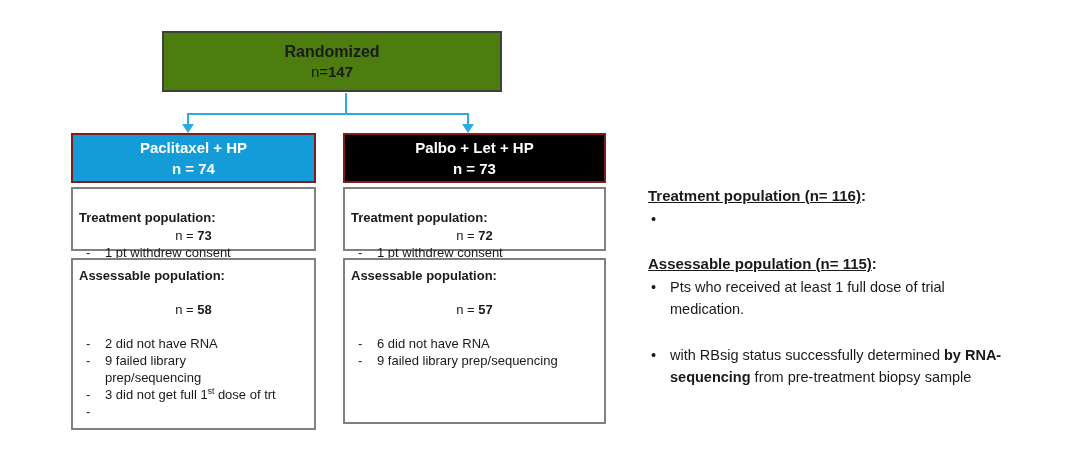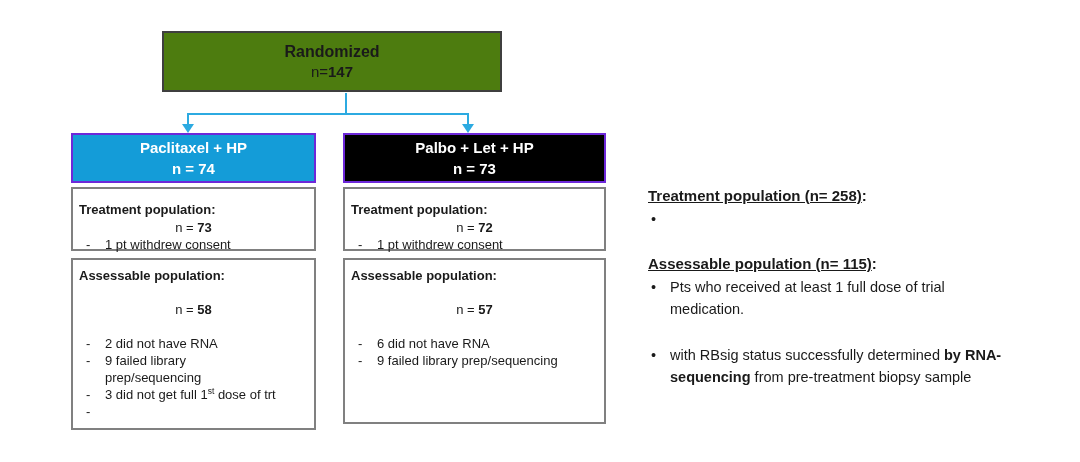--- a/index.html
+++ b/index.html
@@ -28,31 +28,31 @@
     position: absolute; width: 0; height: 0;
     border-left: 6px solid transparent; border-right: 6px solid transparent;
     border-top: 9px solid #2caae1;
   }
   .ah-left  { left: 182px; top: 124px; }
   .ah-right { left: 462px; top: 124px; }
 
   
   .arm-header {
     position: absolute; top: 133px; height: 50px;
-    border: 2px solid #6d28d9; color: #ffffff; font-weight: bold;
+    border: 2px solid #7f1d1d; color: #ffffff; font-weight: bold;
     display: flex; flex-direction: column; align-items: center; justify-content: center;
     text-align: center; font-size: 15px; line-height: 21px;
   }
   .arm-left  { left: 71px;  width: 245px; background: #149cd8; }
   .arm-right { left: 343px; width: 263px; background: #000000; }
 
   
   .sub-box {
     position: absolute; background: #ffffff; border: 2px solid #808080;
-    padding: 12px 6px; font-size: 13px;
+    padding: 20px 6px; font-size: 13px;
   }
   .t-left  { left: 71px;  top: 187px; width: 245px; height: 64px; }
   .t-right { left: 343px; top: 187px; width: 263px; height: 64px; }
   .a-left  { left: 71px;  top: 258px; width: 245px; height: 172px; padding-top: 7px; }
   .a-right { left: 343px; top: 258px; width: 263px; height: 166px; padding-top: 7px; }
   .sub-heading { font-weight: bold; font-size: 13px; line-height: 17px; }
   .n-center { text-align: center; font-size: 13px; line-height: 17px; }
   .n-center b { font-weight: bold; }
   .t-gap { margin-top: 1px; }
   .a-gap { margin-top: 17px; }
@@ -157,21 +157,21 @@
       </div>
       <div class="dash-item">
         <span class="dash-marker">-</span>
         <span class="dash-text">9 failed library prep/sequencing</span>
       </div>
     </div>
   </div>
 
   <div class="notes">
 
-    <div class="note-heading"><span class="u">Treatment population (n= 258)</span><span>:</span></div>
+    <div class="note-heading"><span class="u">Treatment population (n= 116)</span><span>:</span></div>
     <div class="note-bullet">
       <span class="note-marker">•</span>
     </div>
 
     <div class="note-heading nh2"><span class="u">Assessable population (n= 115)</span><span>:</span></div>
     <div class="note-bullet">
       <span class="note-marker">•</span>
       <span class="note-text">Pts who received at least 1 full dose of trial medication.</span>
     </div>
     <div class="note-bullet nb-gap">

